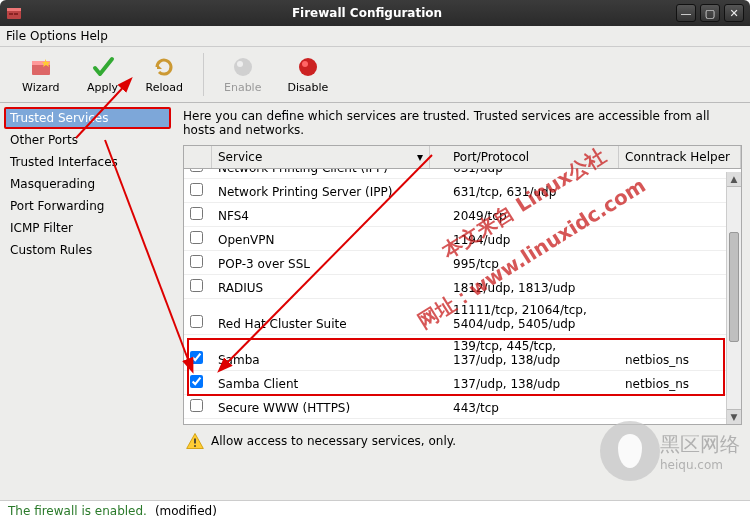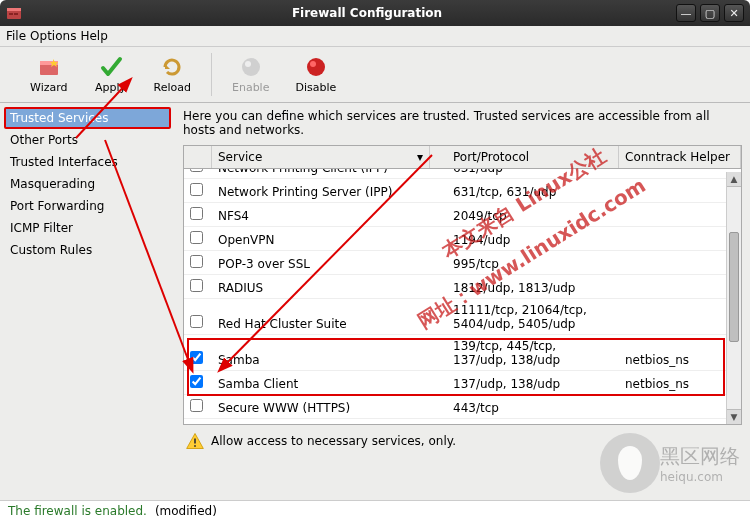--- a/index.html
+++ b/index.html
@@ -4,21 +4,21 @@
 <style>
   * { box-sizing: border-box; }
   body { margin:0; font-family: "DejaVu Sans","Liberation Sans",sans-serif; font-size:12px; background:#fff; width:750px; height:525px; overflow:hidden; position:relative; }
   .titlebar { background:linear-gradient(#3b3b3b,#2a2a2a); color:#fff; height:26px; display:flex; align-items:center; padding:0 6px; border-top-left-radius:6px; border-top-right-radius:6px; position:relative; }
   .titlebar .icon { width:16px; height:16px; margin-right:6px; }
   .titlebar .title { position:absolute; left:0; right:16px; text-align:center; font-weight:bold; font-size:12px; }
   .titlebar .wbtns { margin-left:auto; display:flex; gap:4px; z-index:1;}
   .wbtn { width:20px; height:18px; border-radius:3px; background:linear-gradient(#555,#333); border:1px solid #111; display:flex; align-items:center; justify-content:center; font-size:11px; color:#eee;}
   .menubar { background:#ededeb; border-bottom:1px solid #ccc; padding:3px 6px; display:flex; gap:4px; }
   .menubar span { cursor:default; }
-  .toolbar { background:#ededeb; border-bottom:1px solid #bbb; padding:4px 22px; display:flex; gap:10px; }
+  .toolbar { background:#ededeb; border-bottom:1px solid #bbb; padding:4px 14px; display:flex; gap:10px; }
   .tbtn { display:flex; flex-direction:column; align-items:center; padding:4px 8px; border-radius:3px; min-width:50px; }
   .tbtn .tlabel { font-size:11px; margin-top:2px; }
   .tbtn.disabled .tlabel { color:#9a9a9a; }
   .tbtn svg, .tbtn .ticon { height:24px; }
   .toolbar .sep { width:1px; background:#ccc; margin:2px 2px; }
   .main { display:flex; height: calc(525px - 26px - 24px - 56px - 22px); background:#ededeb; }
   .side { width:175px; padding:4px; position:relative; }
   .side-item { padding:4px 6px; border-radius:2px; cursor:default; }
   .side-item.selected { background:#7da7d9; color:#fff; border:2px solid #d00; padding:2px 4px; }
   .content { flex:1; padding:6px 8px; overflow:hidden; position:relative; }
@@ -39,21 +39,21 @@
   .footer-row { display:flex; align-items:center; gap:6px; padding:6px 2px; }
   .warn-icon { width:20px; height:20px; }
   .statusbar { border-top:1px solid #ccc; padding:3px 8px; display:flex; gap:8px; font-size:12px; background:#fff;}
   .enabled { color:#2a7a2a; }
   .scrollbar { position:absolute; right:0; top:26px; bottom:0; width:15px; background:#eee; border-left:1px solid #ccc;}
   .scrollbar .thumb { position:absolute; left:2px; right:2px; top:60px; height:110px; background:#bfbfbf; border:1px solid #999; border-radius:2px;}
   .scrollbar .sbtn { position:absolute; left:0; right:0; height:15px; background:#ddd; display:flex; align-items:center; justify-content:center; font-size:9px; color:#555;}
   .scrollbar .up { top:0; border-bottom:1px solid #bbb;}
   .scrollbar .down { bottom:0; border-top:1px solid #bbb;}
   .watermark { position:absolute; font-size:20px; font-weight:bold; color:rgba(200,30,30,0.75); transform:rotate(-32deg); pointer-events:none; white-space:nowrap;}
-  .heiqu { position:absolute; right:10px; bottom:32px; display:flex; align-items:center; opacity:.72; pointer-events:none;}
+  .heiqu { position:absolute; right:10px; bottom:44px; display:flex; align-items:center; opacity:.72; pointer-events:none;}
   .heiqu .logo { width:60px; height:60px; border-radius:50%; background:#c7c7c7; display:flex; align-items:center; justify-content:center;}
   .heiqu .logo .inner { width:24px; height:34px; background:#fff; border-radius:12px 12px 12px 12px / 14px 14px 20px 20px; position:relative;}
   .heiqu .txt { color:#9a9a9a; font-size:20px; font-family:"Microsoft YaHei","DejaVu Sans"; }
   svg.arrow { position:absolute; top:0; left:0; width:750px; height:525px; pointer-events:none; }
 </style>
 </head>
 <body>
 
 <div class="titlebar">
   <svg class="icon" viewBox="0 0 16 16">

